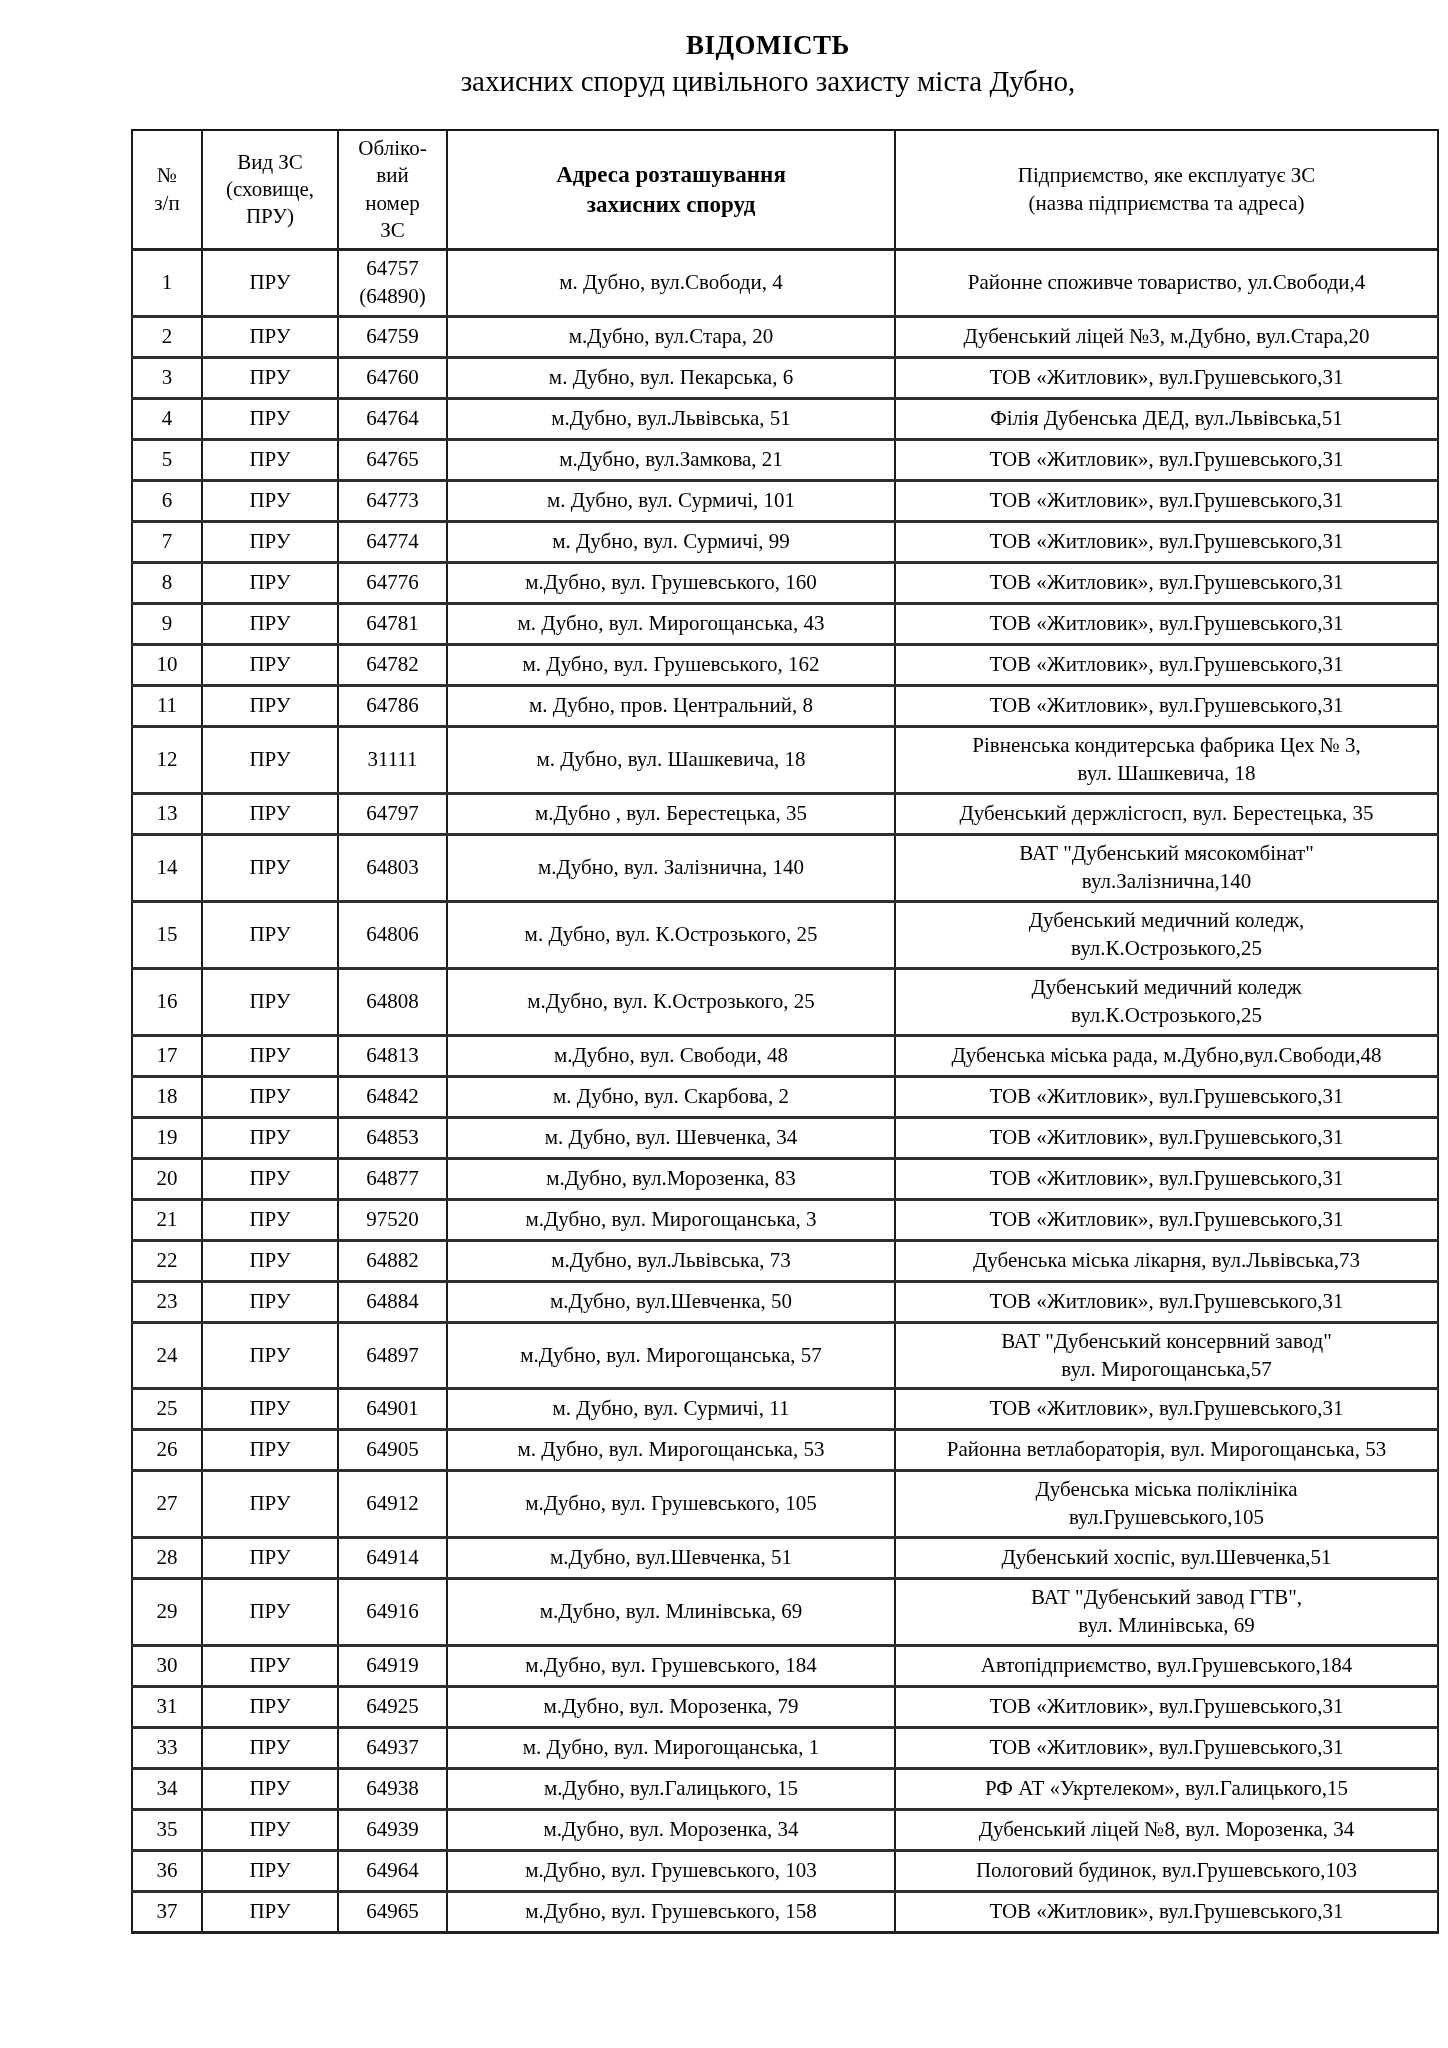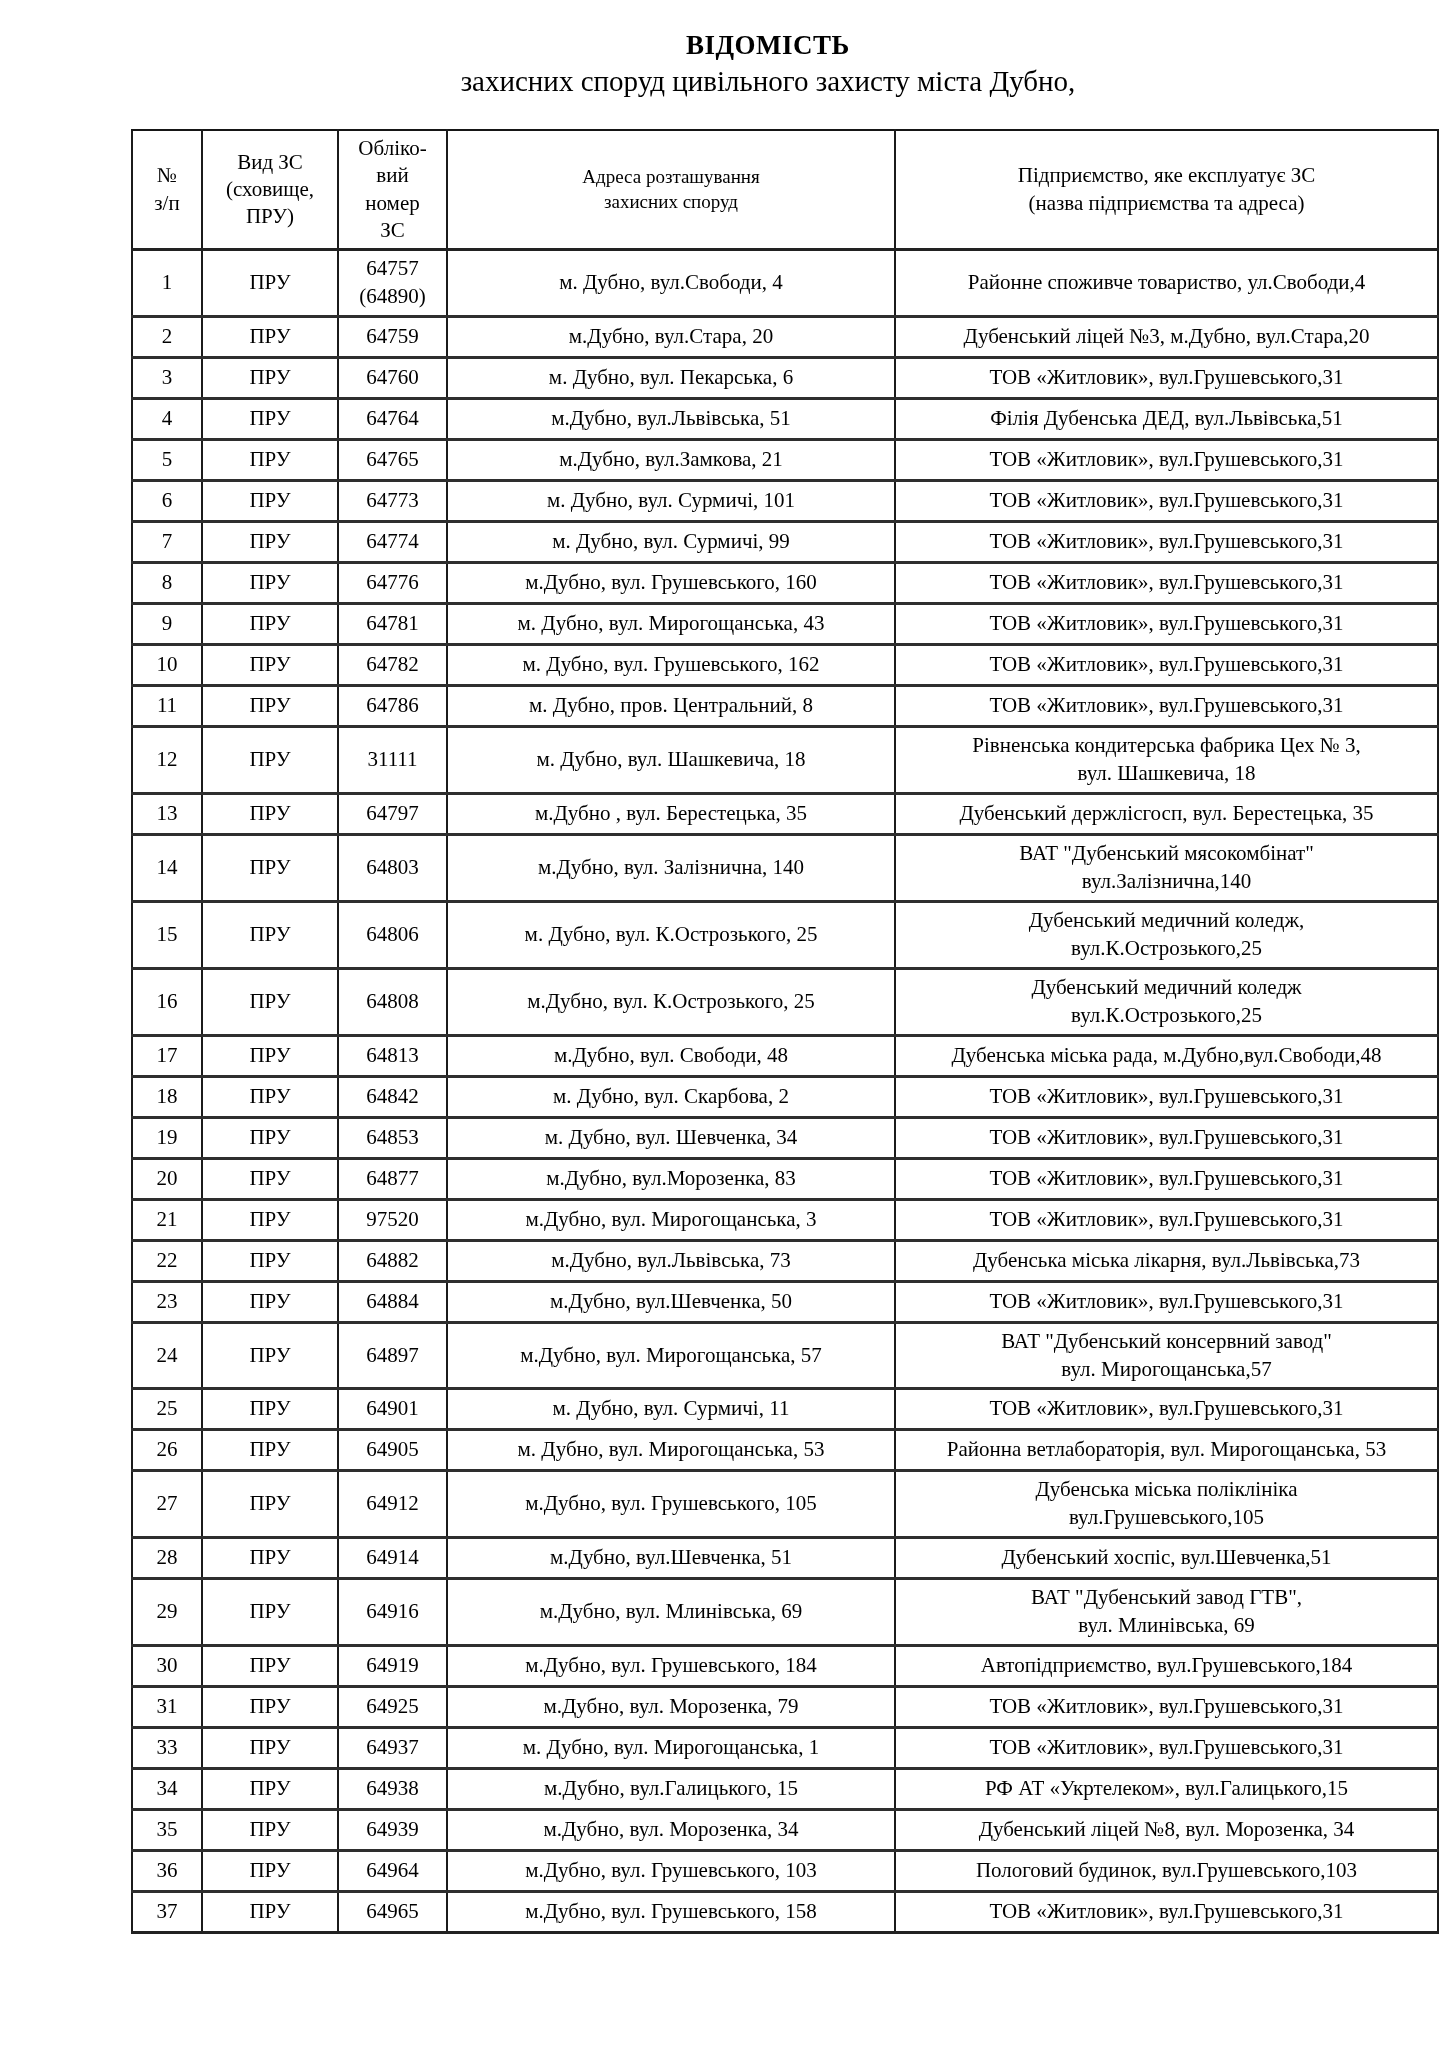--- a/index.html
+++ b/index.html
@@ -38,21 +38,21 @@
   }
   table.shelters thead th {
     border-top:2px solid #161616;
     border-bottom:3px solid #222;
     font-weight:normal;
     font-size:21px;
     line-height:1.3;
     height:110px;
     padding:4px 2px;
   }
-  table.shelters thead th.col-addr { font-weight:normal; font-size:19px; }
+  table.shelters thead th.col-addr { font-weight:bold; font-size:23px; }
   table.shelters tbody { border-bottom:3px solid #222; }
   table.shelters td {
     font-size:21px;
     line-height:1.33;
     padding:4px 6px;
     height:41px;
   }
 </style>
 </head>
 <body>

